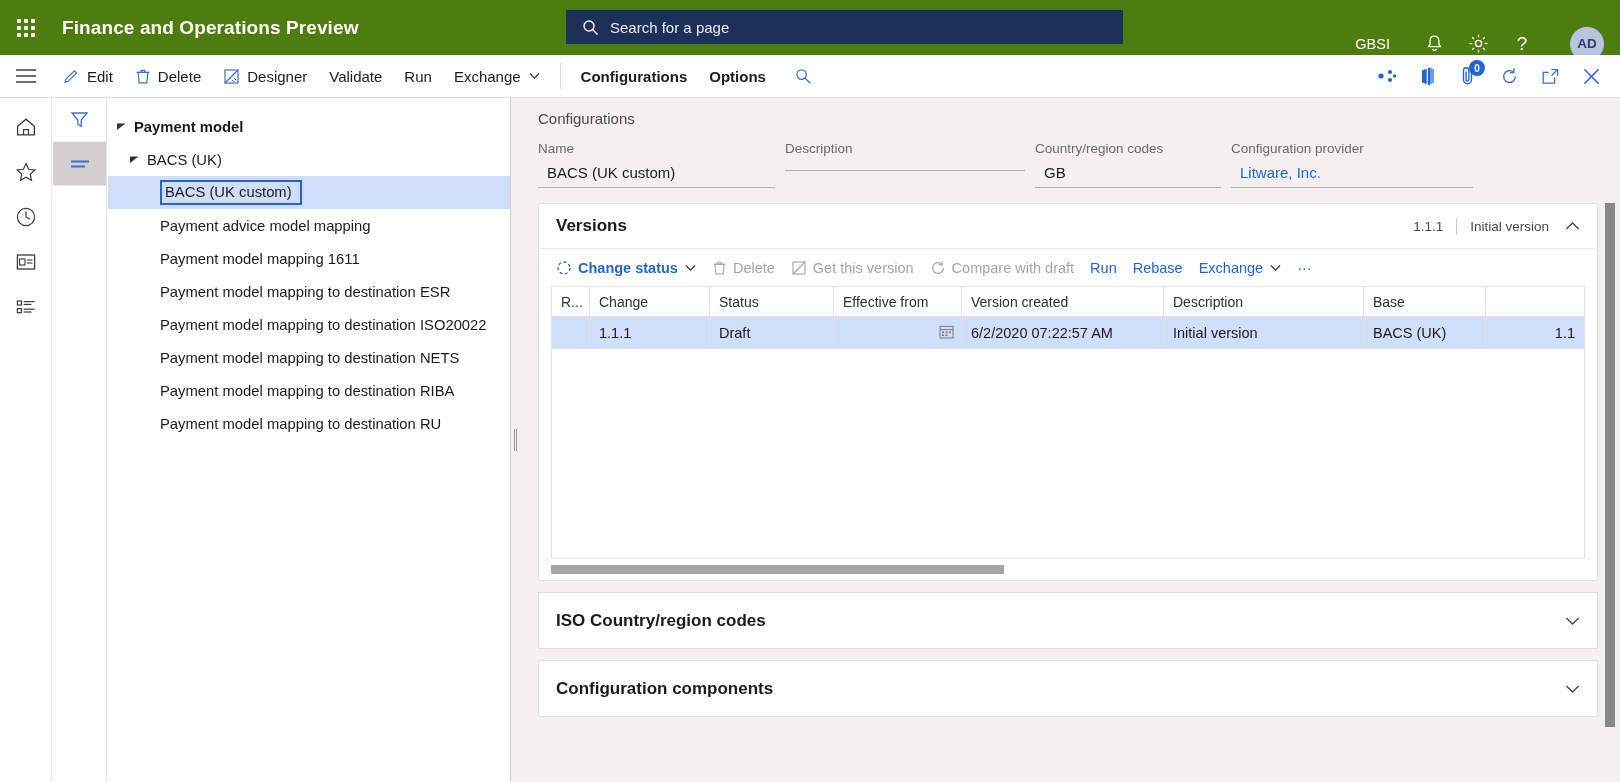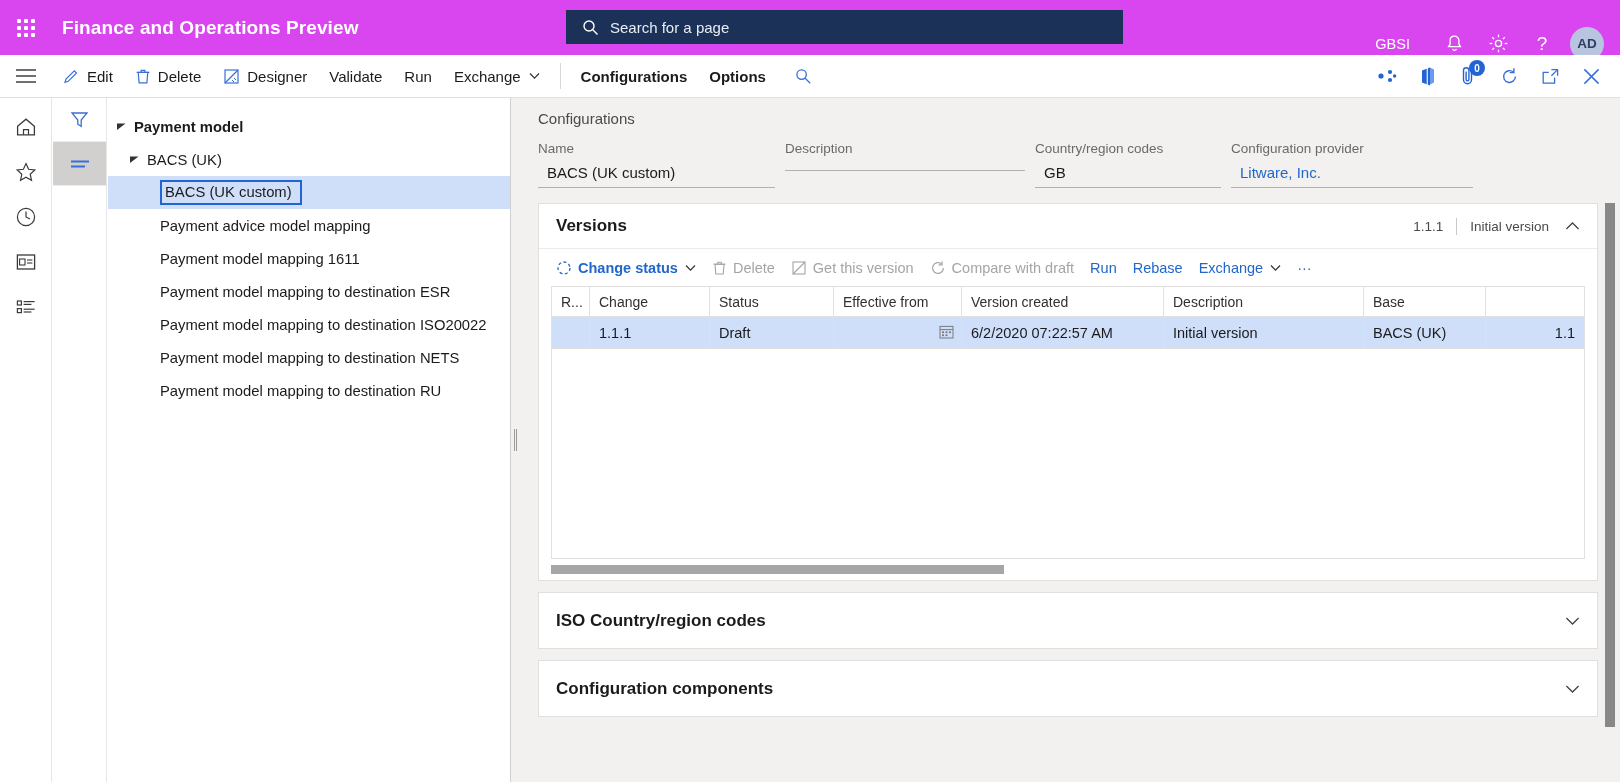--- a/index.html
+++ b/index.html
@@ -6,21 +6,21 @@
   html, body {
     width: 1620px; height: 782px;
     font-family: "Liberation Sans", sans-serif;
     background: #ffffff;
     overflow: hidden;
   }
 
   
   #topbar {
     position: absolute; left: 0; top: 0; width: 1620px; height: 55px;
-    background: #d946ef;
+    background: #4d7c0f;
     display: flex; align-items: center;
   }
   .waffle {
     width: 52px; height: 55px;
     display: flex; align-items: center; justify-content: center;
     cursor: pointer;
   }
   .waffle-grid {
     display: grid; grid-template-columns: repeat(3, 4px);
     grid-template-rows: repeat(3, 4px); gap: 3px;
@@ -43,21 +43,21 @@
   }
   #company-id { color: #ffffff; font-size: 14.5px; margin-right: 22px; cursor: pointer; }
   .tb-icon {
     width: 44px; height: 55px; display: flex; align-items: center; justify-content: center;
     cursor: pointer;
   }
   #avatar {
     width: 34px; height: 34px; border-radius: 50%;
     background: #b9c4e0; color: #2d3f63;
     display: flex; align-items: center; justify-content: center;
-    font-size: 13.5px; font-weight: bold; margin-left: 6px; cursor: pointer;
+    font-size: 13.5px; font-weight: bold; margin-left: 26px; cursor: pointer;
   }
 
   
   #cmdbar {
     position: absolute; left: 0; top: 55px; width: 1620px; height: 43px;
     background: #ffffff; border-bottom: 1px solid #e0e0e0;
     display: flex; align-items: center;
   }
   #hamburger {
     width: 52px; height: 42px; display: flex; align-items: center; justify-content: center;
@@ -497,20 +497,24 @@
         <span class="tw"></span>
         <span class="tlabel">Payment model mapping to destination ESR</span>
       </div>
       <div class="tree-node lvl3">
         <span class="tw"></span>
         <span class="tlabel">Payment model mapping to destination ISO20022</span>
       </div>
       <div class="tree-node lvl3">
         <span class="tw"></span>
         <span class="tlabel">Payment model mapping to destination NETS</span>
+      </div>
+      <div class="tree-node lvl3">
+        <span class="tw"></span>
+        <span class="tlabel">Payment model mapping to destination RIBA</span>
       </div>
       <div class="tree-node lvl3">
         <span class="tw"></span>
         <span class="tlabel">Payment model mapping to destination RU</span>
       </div>
     </div>
 </div>
 
 <div id="splitter">
   <div class="grip"></div>

